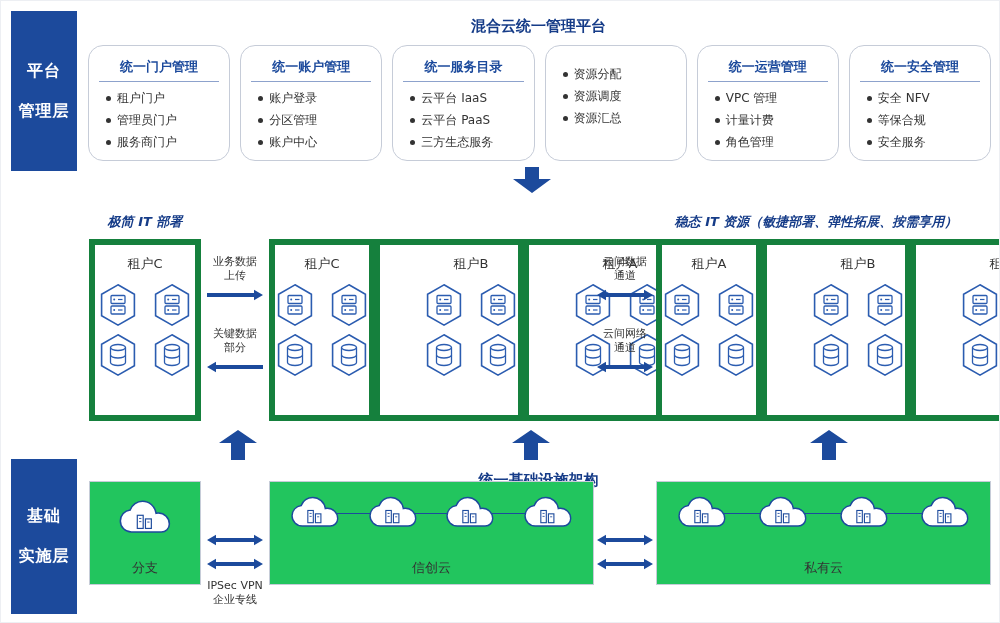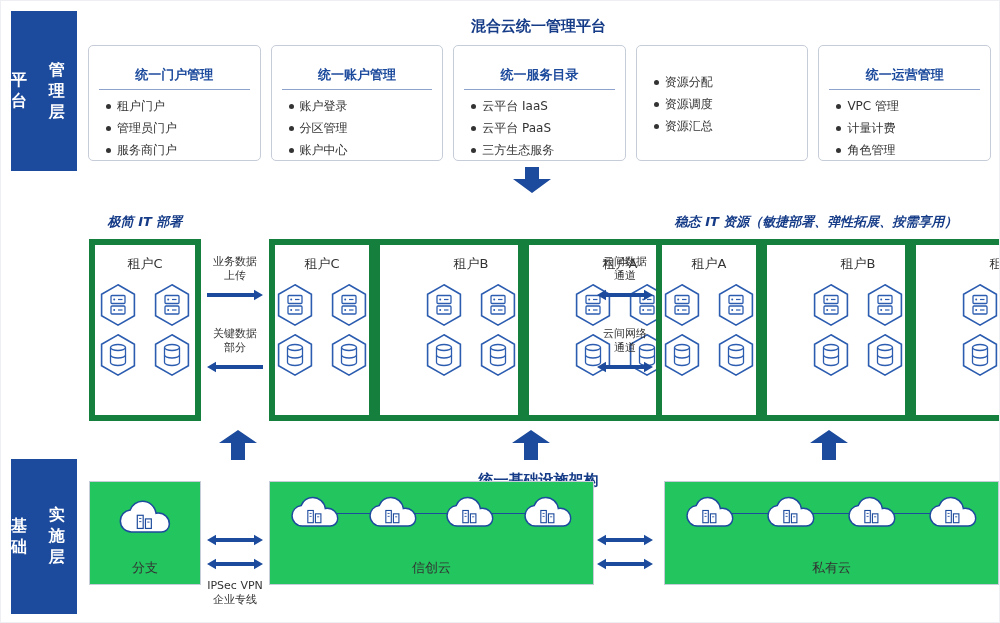--- a/index.html
+++ b/index.html
@@ -3,33 +3,33 @@
 <meta charset="utf-8">
 <style>
   * { margin:0; padding:0; box-sizing:border-box; }
   html,body { background:#fff; }
   body { font-family:"DejaVu Sans","Liberation Sans",sans-serif; }
   .canvas { position:relative; width:1000px; height:623px; background:#fff; border:1px solid #edeff3; overflow:hidden; }
 
   
   .side { position:absolute; left:10px; width:66px; background:#1c4a9c; color:#fff;
           font-weight:bold; font-size:16px; letter-spacing:1px;
-          display:flex; flex-direction:row; align-items:center; justify-content:center; gap:19px; }
+          display:flex; flex-direction:column; align-items:center; justify-content:center; gap:19px; }
   #side-platform { top:10px; height:160px; }
   #side-resource { top:196px; height:232px; }
   #side-infra    { top:458px; height:155px; }
 
   .sec-title { position:absolute; left:85px; width:905px; text-align:center;
                font-weight:bold; font-size:15px; color:#163c88; }
   #platform-title { top:16px; }
   #infra-title    { top:470px; }
 
   
   .modules { position:absolute; left:87px; top:44px; width:903px; height:116px; display:flex; gap:10px; }
-  .module { flex:1; background:#fff; border:1px solid #c6ccd8; border-radius:5px; padding-top:20px; }
+  .module { flex:1; background:#fff; border:1px solid #c6ccd8; border-radius:15px; padding-top:12px; }
   .module-title { margin:0 10px; padding-bottom:5px; text-align:center; font-size:13px; font-weight:bold;
                   color:#1c4a9c; border-bottom:1px solid #8da2cc; }
   .module-items { padding:8px 0 0 17px; display:flex; flex-direction:column; gap:5px; }
   .mi { display:flex; align-items:center; gap:6px; font-size:12px; color:#333; }
   .dot { width:5px; height:5px; border-radius:50%; background:#333; flex:none; }
 
   .blk-arrow { position:absolute; }
 
   
   .hdr { position:absolute; top:212px; text-align:center; font-size:13px; font-weight:bold;
@@ -57,21 +57,21 @@
   .harrow { margin-top:6px; }
   .gl2 { margin-top:26px; }
   .ia1 { margin-top:12px; }
   .ia2 { margin-top:12px; }
   .ial { margin-top:9px; }
 
   
   .infra-box { position:absolute; top:480px; height:104px; background:#22c55e; border:1px solid #c6ccd8; }
   #infra-branch    { left:88px;  width:112px; }
   #infra-xinchuang { left:268px; width:325px; }
-  #infra-private   { left:655px; width:335px;margin-left:8px; }
+  #infra-private   { left:655px; width:335px; }
   .infra-label { position:absolute; left:0; right:0; bottom:7px; text-align:center; font-size:13px; color:#333; }
   .cloud-row { position:absolute; left:18px; right:18px; top:12px; display:flex; justify-content:space-between; }
   .cloud-line { position:absolute; left:42px; right:42px; top:31px; border-top:1.5px solid #1c4a9c; }
   .branch-cloud { display:block; margin:16px auto 0; }
 </style>
 </head>
 <body>
 
 <svg width="0" height="0" style="position:absolute" aria-hidden="true">
   <defs>
@@ -203,20 +203,37 @@
         <div class="mi">
             <span class="dot"></span>
             <span>计量计费</span>
           </div>
         <div class="mi">
             <span class="dot"></span>
             <span>角色管理</span>
           </div>
       </div>
     </div>
+    <div class="module">
+      <div class="module-title">统一安全管理</div>
+      <div class="module-items">
+        <div class="mi">
+            <span class="dot"></span>
+            <span>安全 NFV</span>
+          </div>
+        <div class="mi">
+            <span class="dot"></span>
+            <span>等保合规</span>
+          </div>
+        <div class="mi">
+            <span class="dot"></span>
+            <span>安全服务</span>
+          </div>
+      </div>
+    </div>
   </div>
 
   <svg class="blk-arrow" style="left:512px;top:166px" width="38" height="26" viewBox="0 0 38 26">
       <use href="#sym-arrow-down"></use>
     </svg>
 
 
   <div class="hdr" id="hdr-left">极简 IT 部署</div>
   <div class="hdr" id="hdr-right">稳态 IT 资源（敏捷部署、弹性拓展、按需享用）</div>
 

